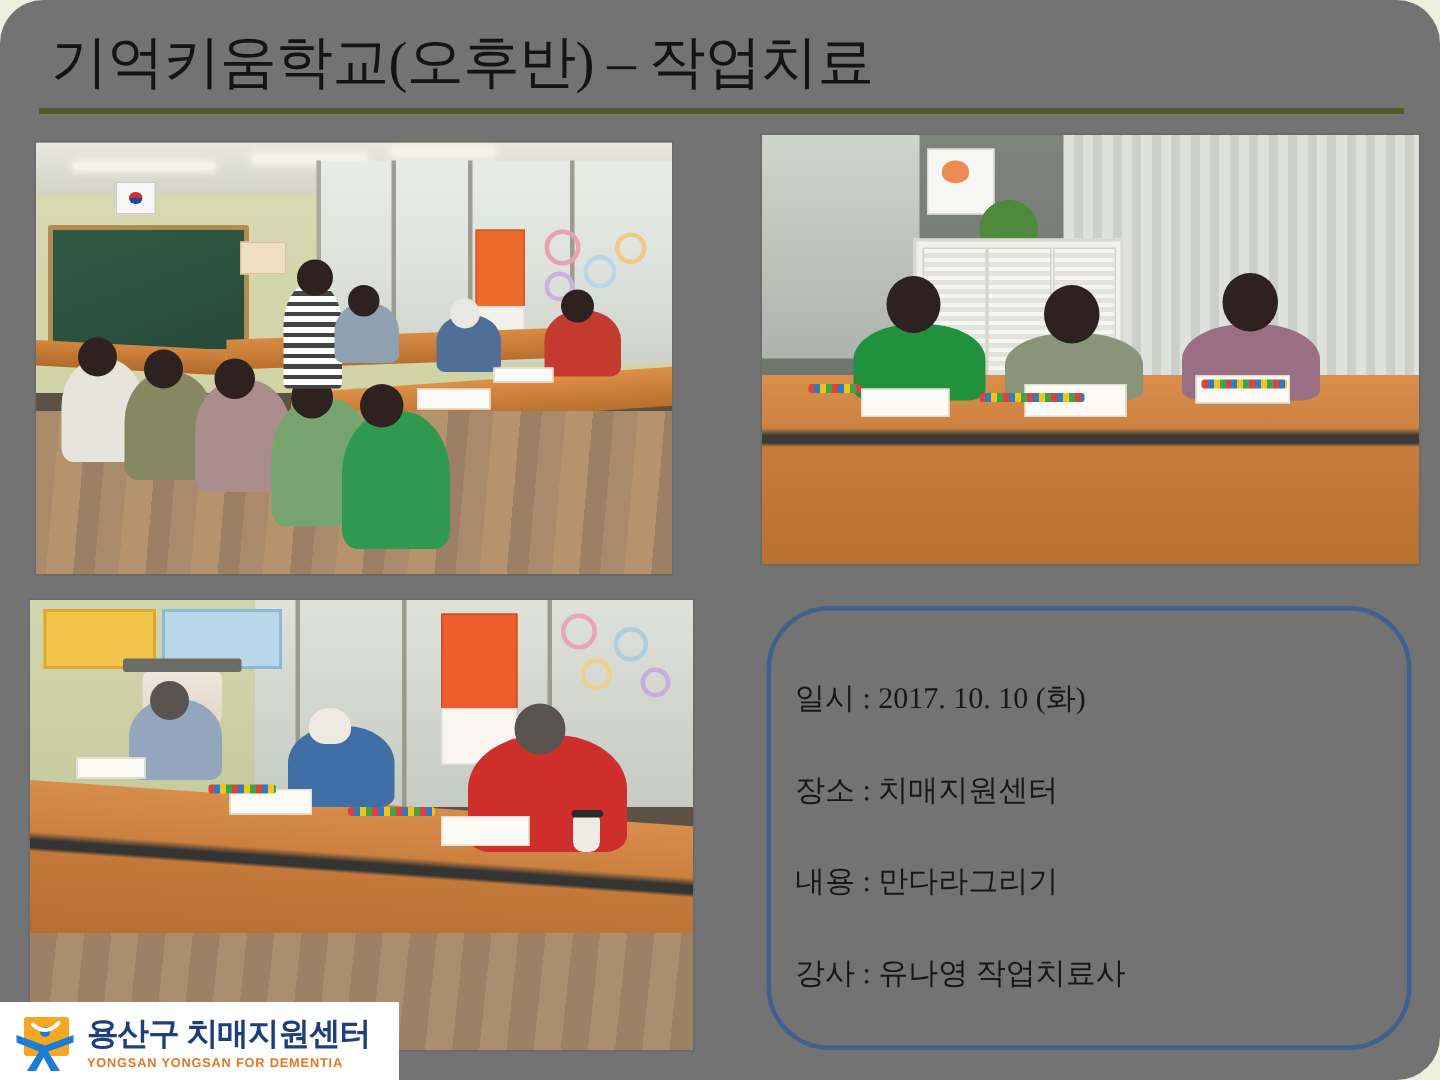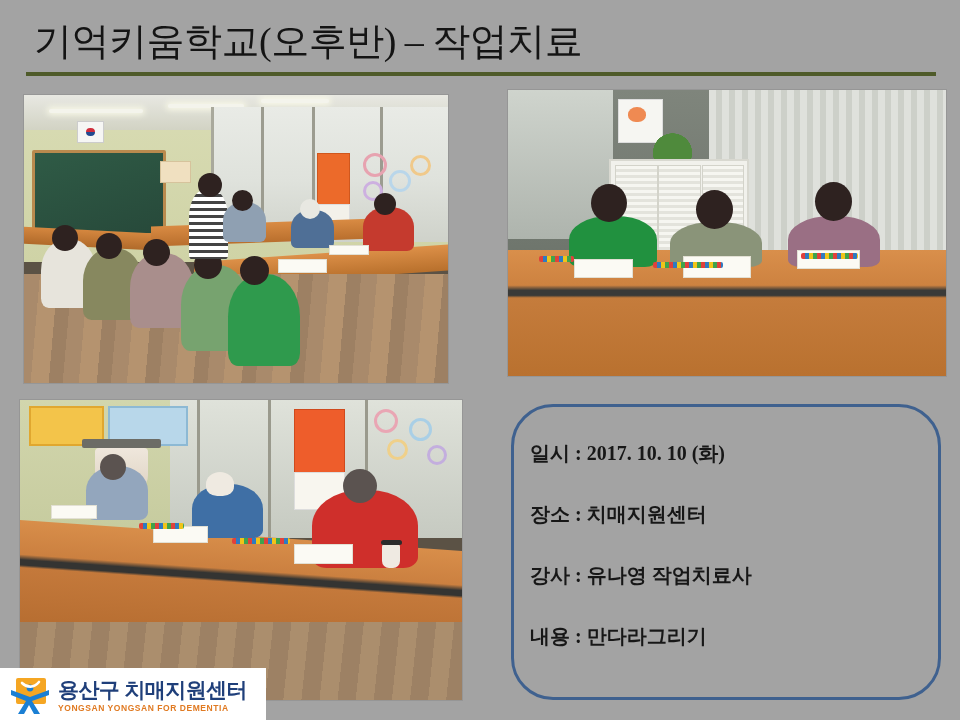--- a/index.html
+++ b/index.html
@@ -10,21 +10,22 @@
     width: 960px;
     height: 720px;
     overflow: hidden;
     background: #edf0dc;
     font-family: "Liberation Serif", "DejaVu Serif", serif;
     position: relative;
   }
   #slide {
     position: absolute;
     inset: 0;
-    background: #a3a3a3;
+    background: #737373;
+    border-radius: 29px;
   }
 
   
   .slide-title {
     position: absolute;
     left: 34px;
     top: 16px;
     font-size: 38px;
     font-weight: 400;
     color: #141414;
@@ -114,23 +115,22 @@
     width: 430px;
     height: 296px;
     box-sizing: border-box;
     border: 3px solid #3f618f;
     border-radius: 42px;
     background: transparent;
   }
   .info-lines {
     position: absolute;
     left: 512px;
-    top: 440px;
+    top: 452px;
     width: 420px;
-    font-weight: bold;
   }
   .info-line {
     font-size: 20px;
     color: #171717;
     margin: 0 0 34px 18px;
     font-family: "Liberation Serif", "DejaVu Serif", serif;
     white-space: nowrap;
   }
 
   
@@ -296,22 +296,22 @@
       <div class="s2-pencils" style="left:27%;top:41%;width:10%"></div>
       <div class="s2-pencils" style="left:48%;top:46%;width:13%"></div>
       <div class="s3-cup" style="left:82%;top:48%;width:18px;height:24px"></div>
     </div>
   </div>
 
   <div id="info-box"></div>
   <div class="info-lines">
     <div class="info-line">일시 : 2017. 10. 10 (화)</div>
     <div class="info-line">장소 : 치매지원센터</div>
+    <div class="info-line">내용 : 만다라그리기</div>
     <div class="info-line">강사 : 유나영 작업치료사</div>
-    <div class="info-line">내용 : 만다라그리기</div>
   </div>
 
   <div id="logo">
     <div class="logo-mark">
       <svg viewBox="0 0 40 40" width="40" height="40" aria-hidden="true">
         <rect x="6" y="2" width="30" height="26" rx="2" fill="#f5a623"></rect>
         <path d="M1 14 L20 21 L39 14 L39 19 L22 25 L30 38 L24 38 L19 29 L14 38 L8 38 L16 25 L1 19 Z" fill="#1a7fd4"></path>
         <circle cx="20" cy="12" r="3.4" fill="#1a7fd4"></circle>
         <path d="M12 7 C17 12, 24 12, 29 6" stroke="#ffffff" stroke-width="2.6" fill="none" stroke-linecap="round"></path>
       </svg>

